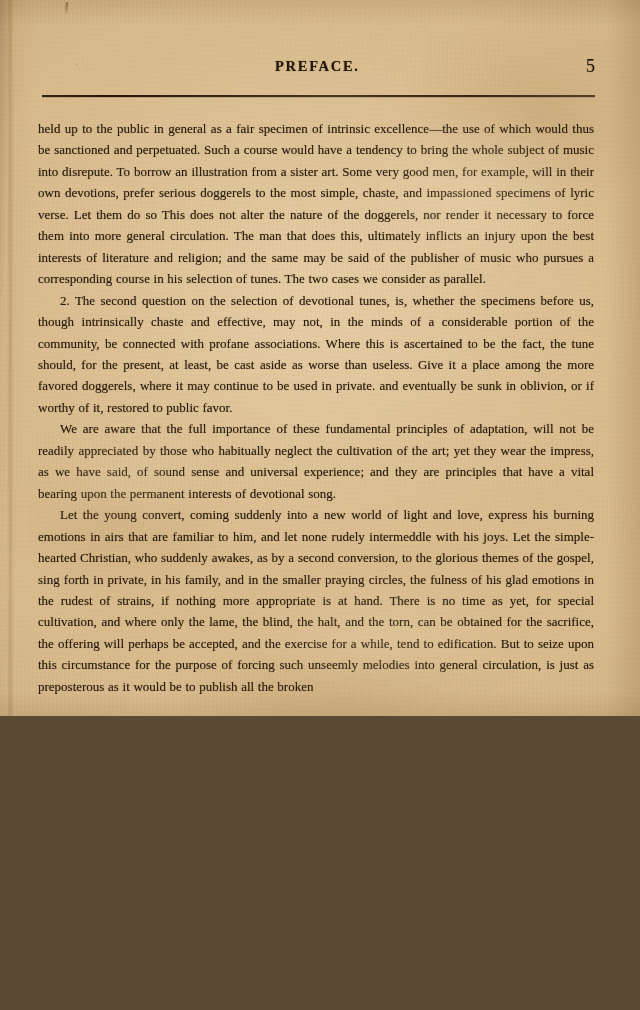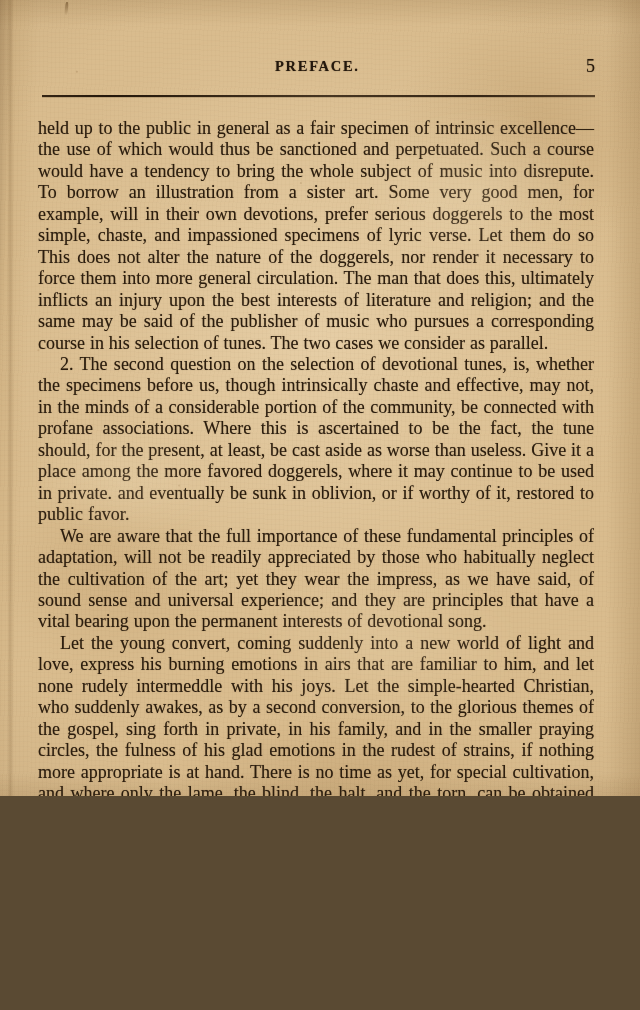--- a/index.html
+++ b/index.html
@@ -4,21 +4,21 @@
 <title>Preface page 5</title>
 <style>
   html, body {
     margin: 0;
     padding: 0;
     background: #5a4a33;
   }
   .page {
     position: relative;
     width: 640px;
-    height: 796px;
+    height: 716px;
     overflow: hidden;
     background-color: #d9bc8e;
     background-image:
       radial-gradient(ellipse 70% 55% at 50% 42%, rgba(240,220,185,0.55) 0%, rgba(240,220,185,0.18) 45%, rgba(0,0,0,0) 72%),
       radial-gradient(ellipse 120% 100% at 50% 50%, rgba(0,0,0,0) 52%, rgba(104,74,38,0.16) 82%, rgba(86,58,26,0.34) 100%),
       radial-gradient(ellipse 32% 22% at 84% 16%, rgba(155,115,62,0.20) 0%, rgba(0,0,0,0) 70%),
       radial-gradient(ellipse 26% 18% at 18% 72%, rgba(160,120,66,0.16) 0%, rgba(0,0,0,0) 70%),
       radial-gradient(ellipse 40% 10% at 55% 97%, rgba(150,110,58,0.18) 0%, rgba(0,0,0,0) 75%),
       linear-gradient(92deg, rgba(96,66,30,0.30) 0px, rgba(150,112,58,0.10) 14px, rgba(0,0,0,0) 40px),
       linear-gradient(270deg, rgba(120,86,42,0.20) 0px, rgba(0,0,0,0) 34px),
@@ -130,21 +130,21 @@
 
   
   .body {
     position: absolute;
     left: 38px;
     top: 118px;
     width: 556px;
   }
   p.para {
     margin: 0;
-    font-size: 18px;
+    font-size: 13px;
     line-height: 21.45px;
     text-align: justify;
     text-align-last: left;
     word-spacing: 0.4px;
     color: #2b1d0e;
     text-shadow: 0 0 0.85px rgba(48,32,14,0.5);
   }
   p.para.indent {
     text-indent: 22px;
   }

